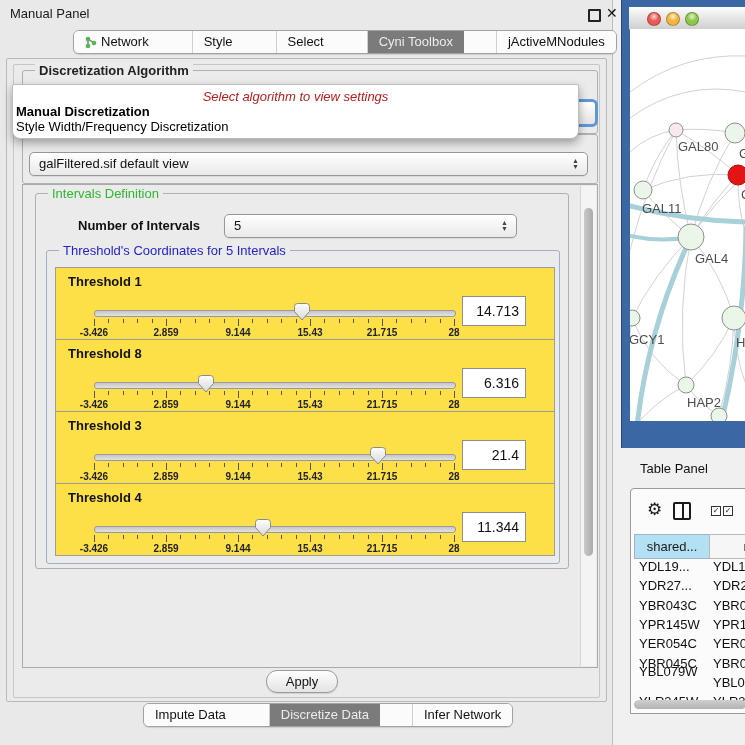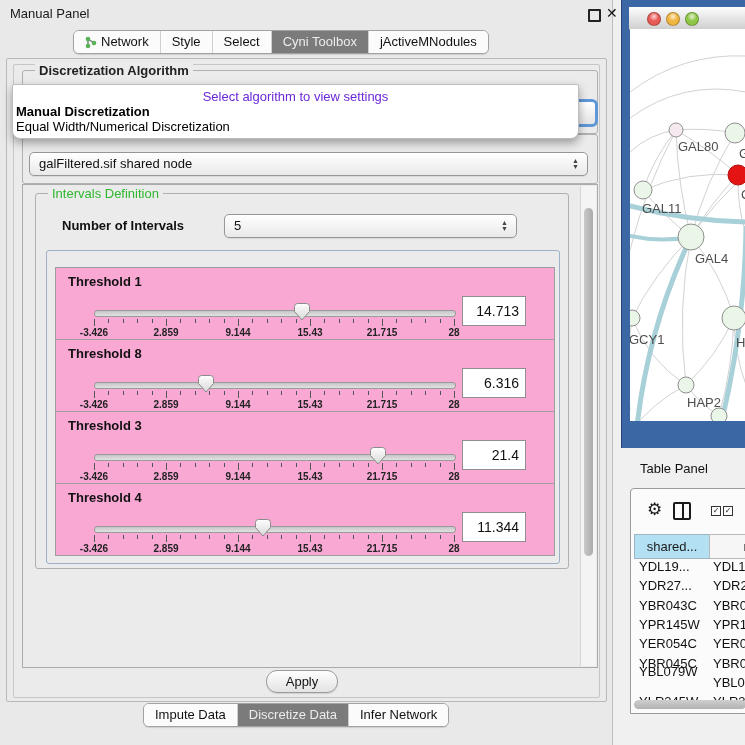--- a/index.html
+++ b/index.html
@@ -7,21 +7,21 @@
     font-family:"Liberation Sans","DejaVu Sans",sans-serif;color:#1a1a1a;background:#f0f0f0;}
   .abs{position:absolute;}
 
   
   .ctl{left:0;top:0;width:612px;height:745px;background:#e9e9e9;border-right:1px solid #bfbfbf;}
   .ctl-title{left:10px;top:6px;font-size:13px;color:#1a1a1a;}
   .float-ic{left:588px;top:9px;width:9px;height:9px;border:2px solid #222;border-radius:1px;}
   .close-ic{left:606px;top:5px;font-size:14px;font-weight:bold;color:#111;}
 
   .tabstrip{display:flex;border:1px solid #a2a2a2;border-radius:6px;overflow:hidden;
-    background:#fbfbfb;height:22px;box-shadow:0 1px 1px rgba(0,0,0,.12);}
+    background:#fbfbfb;height:22px;box-shadow:0 1px 1px rgba(0,0,0,.12);gap:32px;}
   .seg{font-size:13px;line-height:22px;padding:0 11px;background:#fbfbfb;color:#111;
     border-left:1px solid #cfcfcf;white-space:nowrap;display:flex;align-items:center;gap:4px;}
   .seg:first-child{border-left:none;}
   .seg.sel{background:#7b7b7b;color:#ececec;}
 
   .panel-outer{left:6px;top:58px;width:599px;height:642px;border:1px solid #b9b9b9;border-radius:2px;background:#eaeaea;}
   .panel-inner{left:13px;top:64px;width:585px;height:632px;border:1px solid #c6c6c6;border-radius:2px;background:#ebebeb;}
 
   .group{border:1px solid #b0b0b0;border-radius:3px;background:transparent;}
   .group-lab{position:absolute;top:-8px;left:12px;background:#ebebeb;padding:0 4px;font-size:13px;}
@@ -29,30 +29,30 @@
   .lab-green{color:#2eb82e;}
   .lab-blue{color:#2323cc;}
 
   .combo{background:linear-gradient(#ffffff,#e9e9e9);border:1px solid #979797;border-radius:5px;
     font-size:13px;line-height:22px;padding-left:9px;color:#111;box-shadow:0 1px 1px rgba(0,0,0,.08);}
   .spin{position:absolute;right:8px;top:0;height:100%;display:flex;flex-direction:column;justify-content:center;color:#444;}
   .spin span{font-size:7px;line-height:6px;text-align:center;}
 
   .popup{left:12px;top:84px;width:565px;height:53px;background:#fff;border:1px solid #bdbdbd;
     border-radius:2px 2px 8px 8px;box-shadow:0 4px 10px rgba(0,0,0,.35);z-index:30;}
-  .popup-hint{position:absolute;top:4px;left:0;width:100%;text-align:center;font-size:13px;color:#6d28d9;}
+  .popup-hint{position:absolute;top:4px;left:0;width:100%;text-align:center;font-size:13px;color:#b91c1c;font-style:italic;}
   .popup-it{position:absolute;left:3px;font-size:13px;color:#000;white-space:nowrap;}
   .focus-stub{left:566px;top:99px;width:26px;height:22px;border:3px solid #5e97d6;border-radius:6px;
     background:linear-gradient(#fff,#e4e4e4);z-index:20;}
 
   .scrollpane{left:22px;top:184px;width:574px;height:482px;border:1px solid #aaaaaa;background:#ebebeb;overflow:hidden;}
   .vscroll{position:absolute;right:1px;top:1px;width:15px;height:480px;background:#f4f4f4;border-left:1px solid #d5d5d5;}
   .thumb-v{position:absolute;left:3px;width:9px;border-radius:5px;background:linear-gradient(90deg,#c9c9c9,#ababab);}
 
-  .slider-row{position:absolute;left:8px;width:498px;height:71px;border:1px solid #9d9d9d;background:#f9a8d4;}
+  .slider-row{position:absolute;left:8px;width:498px;height:71px;border:1px solid #9d9d9d;background:#fde047;}
   .srow-lab{position:absolute;left:12px;top:6px;font-size:13px;font-weight:bold;color:#111;}
   .track{position:absolute;left:38px;top:42px;width:360px;height:5px;border:1px solid #9a9a9a;border-radius:3px;
     background:linear-gradient(#c6c6c6,#e2e2e2);}
   .ticks{position:absolute;left:38px;top:51px;width:360px;height:8px;}
   .tick{position:absolute;top:0;width:1px;background:#555;}
   .ticklabs{position:absolute;left:38px;top:59px;width:360px;height:10px;}
   .ticklab{position:absolute;transform:translateX(-50%);font-size:10px;font-weight:bold;color:#222;white-space:nowrap;}
   .sthumb{position:absolute;top:35px;width:16px;height:18px;}
   .valbox{position:absolute;left:406px;top:28px;width:56px;height:28px;border:1px solid #8f8f8f;background:#fff;
     font-size:14px;line-height:28px;text-align:right;padding-right:6px;color:#111;}
@@ -121,52 +121,53 @@
 
     <div class="abs group" style="left:22px;top:70px;width:574px;height:62px;">
       <span class="group-lab lab-dark">Discretization Algorithm</span>
     </div>
 
     <div class="abs focus-stub"></div>
 
     <div class="abs group" style="left:22px;top:134px;width:574px;height:48px;">
       <span class="group-lab lab-dark" style="font-weight:normal;">Table Data</span>
       <div class="combo" style="position:absolute;left:6px;top:17px;width:548px;height:22px;">
-        <span>galFiltered.sif shared node</span>
+        <span>galFiltered.sif default view</span>
         <span class="spin">
             <span>▲</span>
             <span>▼</span>
           </span>
       </div>
     </div>
 
     <div class="abs popup" id="algoPopup">
       <div class="popup-hint">Select algorithm to view settings</div>
     <div class="popup-it" style="top: 19px; font-weight: bold;">Manual Discretization</div>
-        <div class="popup-it" style="top: 34px;">Equal Width/Numerical Discretization</div>
+        <div class="popup-it" style="top: 34px;">Style Width/Frequency Discretization</div>
       </div>
 
     <div class="abs scrollpane">
       <div class="vscroll">
         <div class="thumb-v" style="top:22px;height:348px;"></div>
       </div>
 
       <div class="abs group" style="left:12px;top:8px;width:532px;height:374px;">
         <span class="group-lab lab-green">Intervals Definition</span>
 
-        <div class="abs" style="left:26px;top:24px;font-size:13px;font-weight:bold;color:#111;">Number of Intervals</div>
+        <div class="abs" style="left:42px;top:24px;font-size:13px;font-weight:bold;color:#111;">Number of Intervals</div>
         <div class="combo" style="position:absolute;left:188px;top:20px;width:282px;height:22px;">
           <span>5</span>
           <span class="spin">
               <span>▲</span>
               <span>▼</span>
             </span>
         </div>
 
         <div class="abs group" style="left:10px;top:56px;width:512px;height:312px;border-color:#9db0c8;">
+          <span class="group-lab lab-blue">Threshold's Coordinates for 5 Intervals</span>
 
           <div class="slider-row" style="top:16px;">
             <div class="srow-lab">Threshold 1</div>
             <div class="track"></div>
             <div class="ticks">
                 <div class="tick" style="left: 0%; height: 7px;"></div>
                 <div class="tick" style="left: 4%; height: 4px;"></div>
                 <div class="tick" style="left: 8%; height: 4px;"></div>
                 <div class="tick" style="left: 12%; height: 4px;"></div>
                 <div class="tick" style="left: 16%; height: 4px;"></div>

